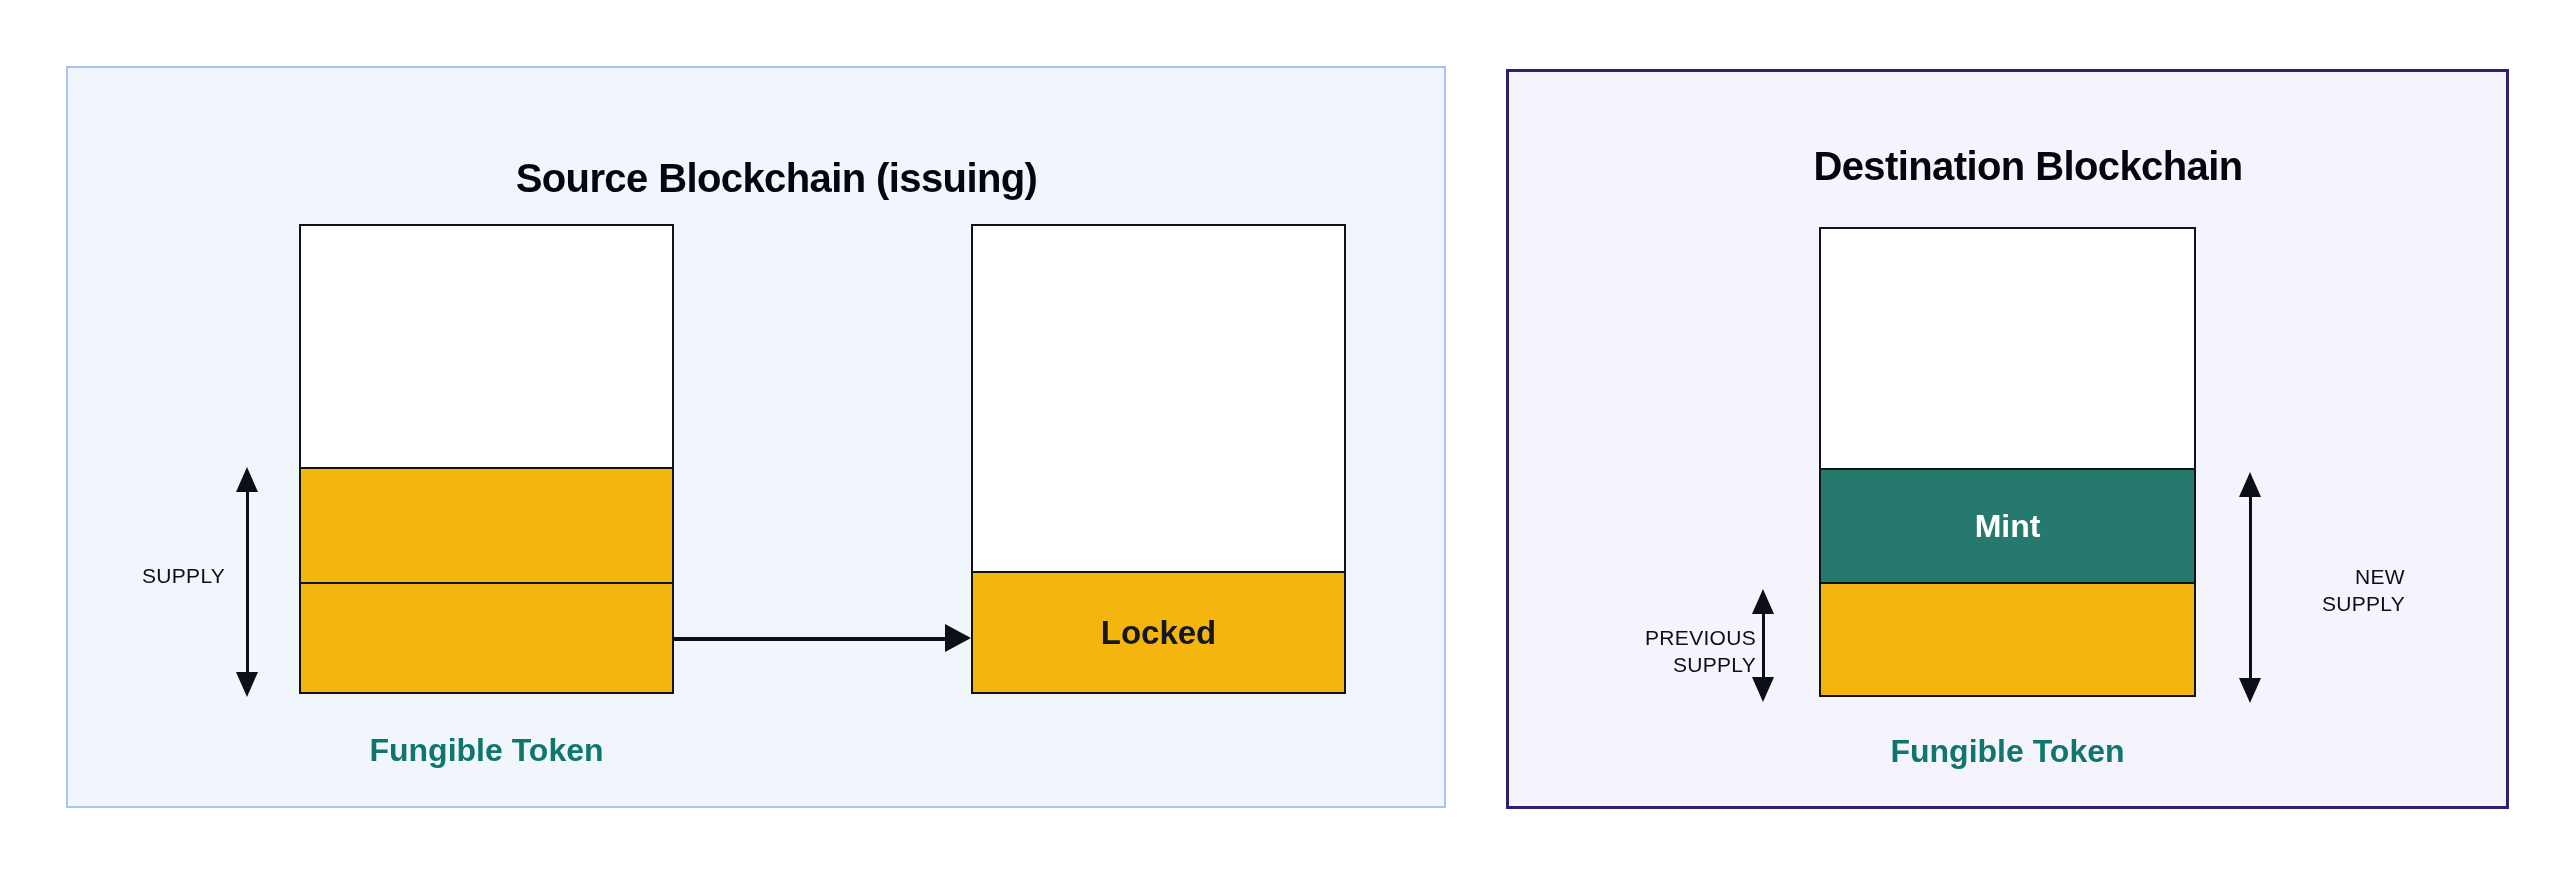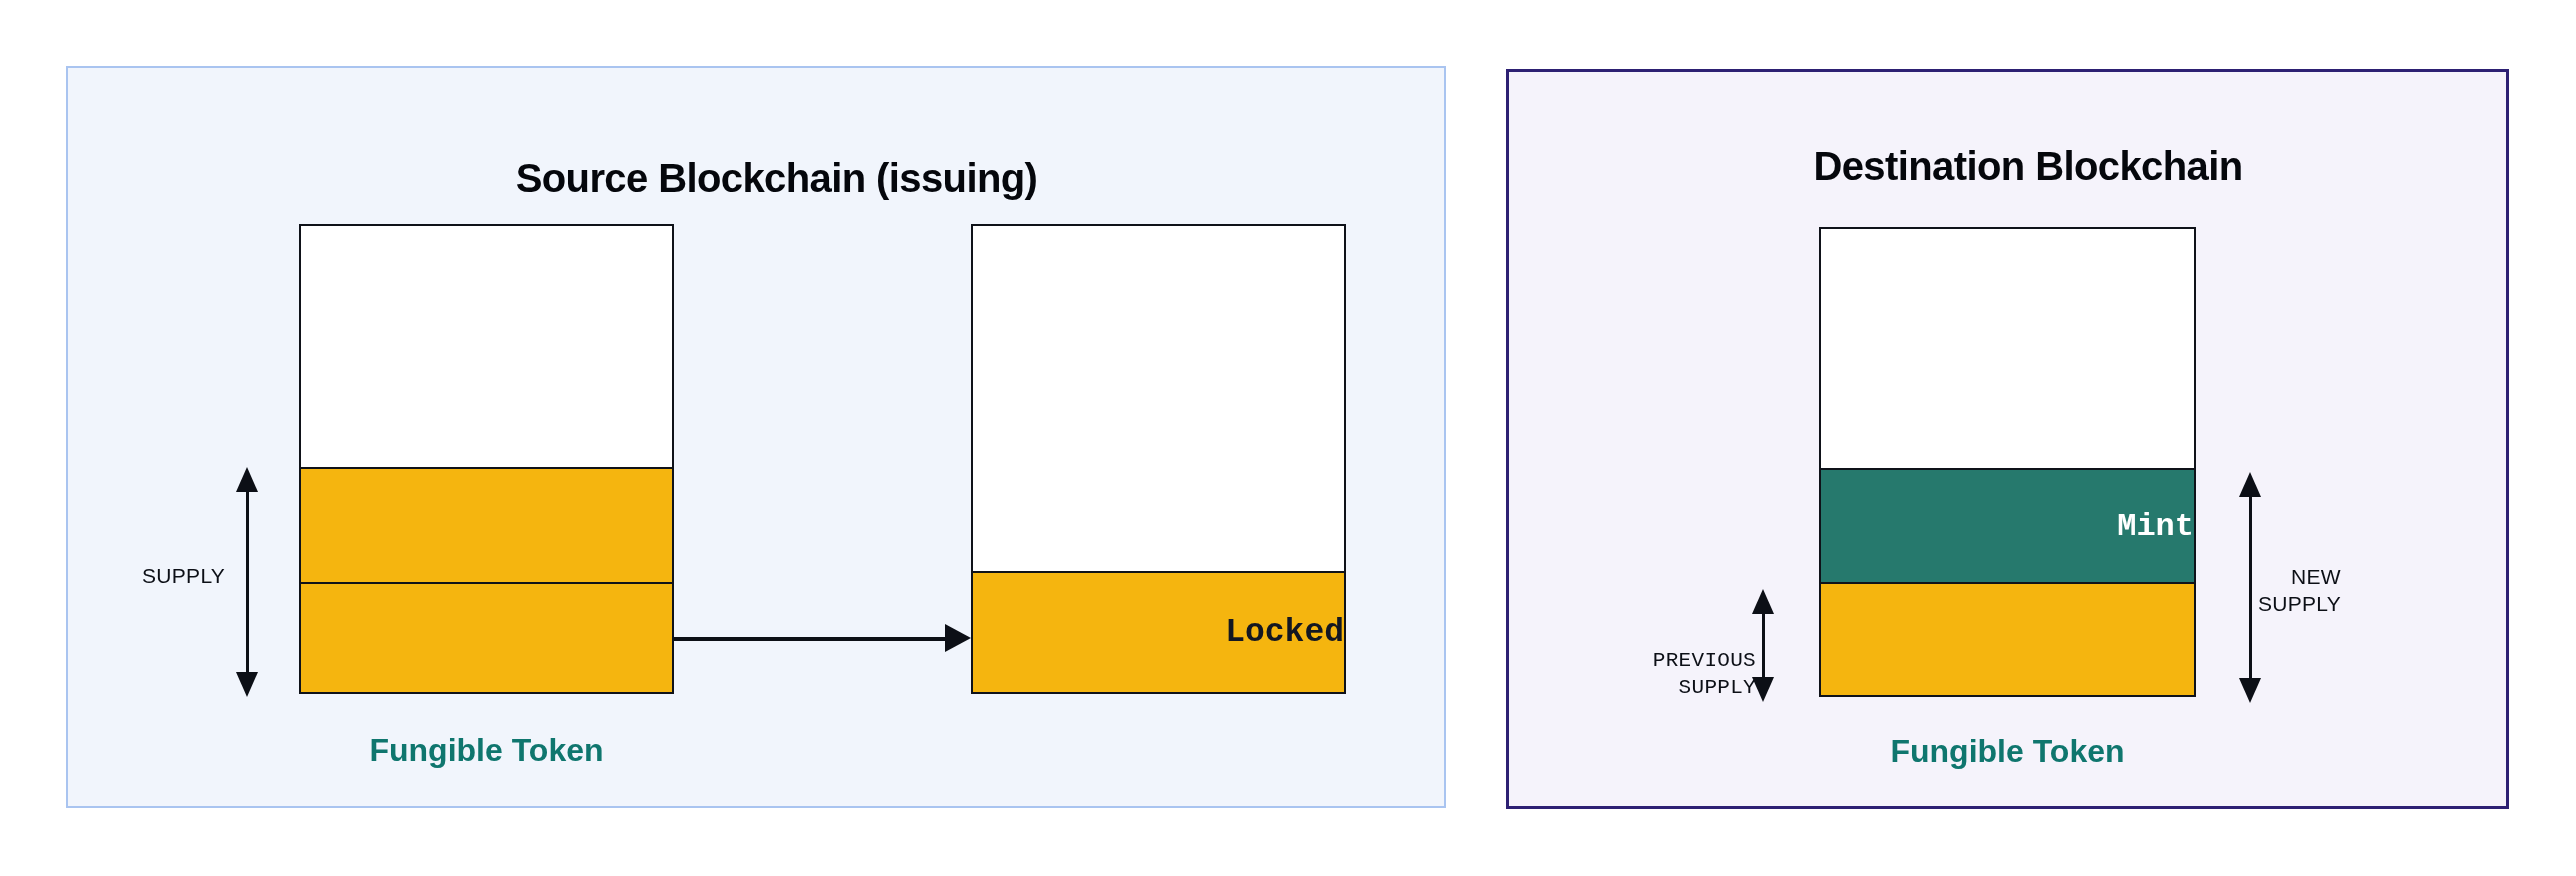--- a/index.html
+++ b/index.html
@@ -20,21 +20,21 @@
     position:absolute;left:0;right:0;text-align:center;
     font-size:40px;line-height:44px;font-weight:700;color:#05070c;
     letter-spacing:-0.6px;white-space:nowrap;padding-left:41px;
   }
   .bar{
     position:absolute;box-sizing:border-box;background:#ffffff;
     border:2.8px solid #0f1219;display:flex;flex-direction:column;
   }
   .seg-blank{flex:1;background:#ffffff;}
   .seg{width:100%;box-sizing:border-box;border-top:2.2px solid #0f1219;
-       display:flex;align-items:center;justify-content:flex-end;font-family:Liberation Mono, monospace;}
+       display:flex;align-items:center;justify-content:center;}
   .seg-yellow{background:#f5b50f;}
   .seg-teal{background:#26796d;}
   .seg-label-dark{font-size:33px;font-weight:600;color:#131722;}
   .seg-label-light{font-size:32px;font-weight:600;color:#ffffff;}
   .bar-label{
     position:absolute;text-align:center;font-size:32px;line-height:38px;
     font-weight:600;color:#0f766e;white-space:nowrap;
   }
   .small-label{
     position:absolute;font-size:21px;line-height:26.5px;font-weight:500;
@@ -98,21 +98,21 @@
         <span class="seg-label-dark">Locked</span>
       </div>
     </div>
 
   </section>
 
   <section class="panel panel-dest">
 
     <h2 class="panel-title" style="top:52px;margin-top:20px;">Destination Blockchain</h2>
 
-    <div class="small-label" style="left:81px;top:576px;width:166px;font-family:Liberation Mono, monospace;">
+    <div class="small-label" style="left:81px;top:553px;width:166px;">
       <div>PREVIOUS</div>
       <div>SUPPLY</div>
     </div>
     <div class="varrow" style="left:242px;top:517px;height:113px;">
       <div class="head-up"></div>
       <div class="shaft"></div>
       <div class="head-down"></div>
     </div>
 
     <div class="bar" style="left:310px;top:155px;width:377px;height:470px;">
@@ -122,21 +122,21 @@
       </div>
       <div class="seg seg-yellow" style="height:113px;"></div>
     </div>
     <div class="bar-label" style="left:310px;width:377px;top:660px;">Fungible Token</div>
 
     <div class="varrow" style="left:729px;top:400px;height:231px;">
       <div class="head-up"></div>
       <div class="shaft"></div>
       <div class="head-down"></div>
     </div>
-    <div class="small-label" style="left:688px;top:491px;width:144px;line-height:27px;">
+    <div class="small-label" style="left:752px;top:491px;width:144px;line-height:27px;">
       <div>NEW</div>
       <div>SUPPLY</div>
     </div>
 
   </section>
 
 </div>
 
 
 </body></html>

